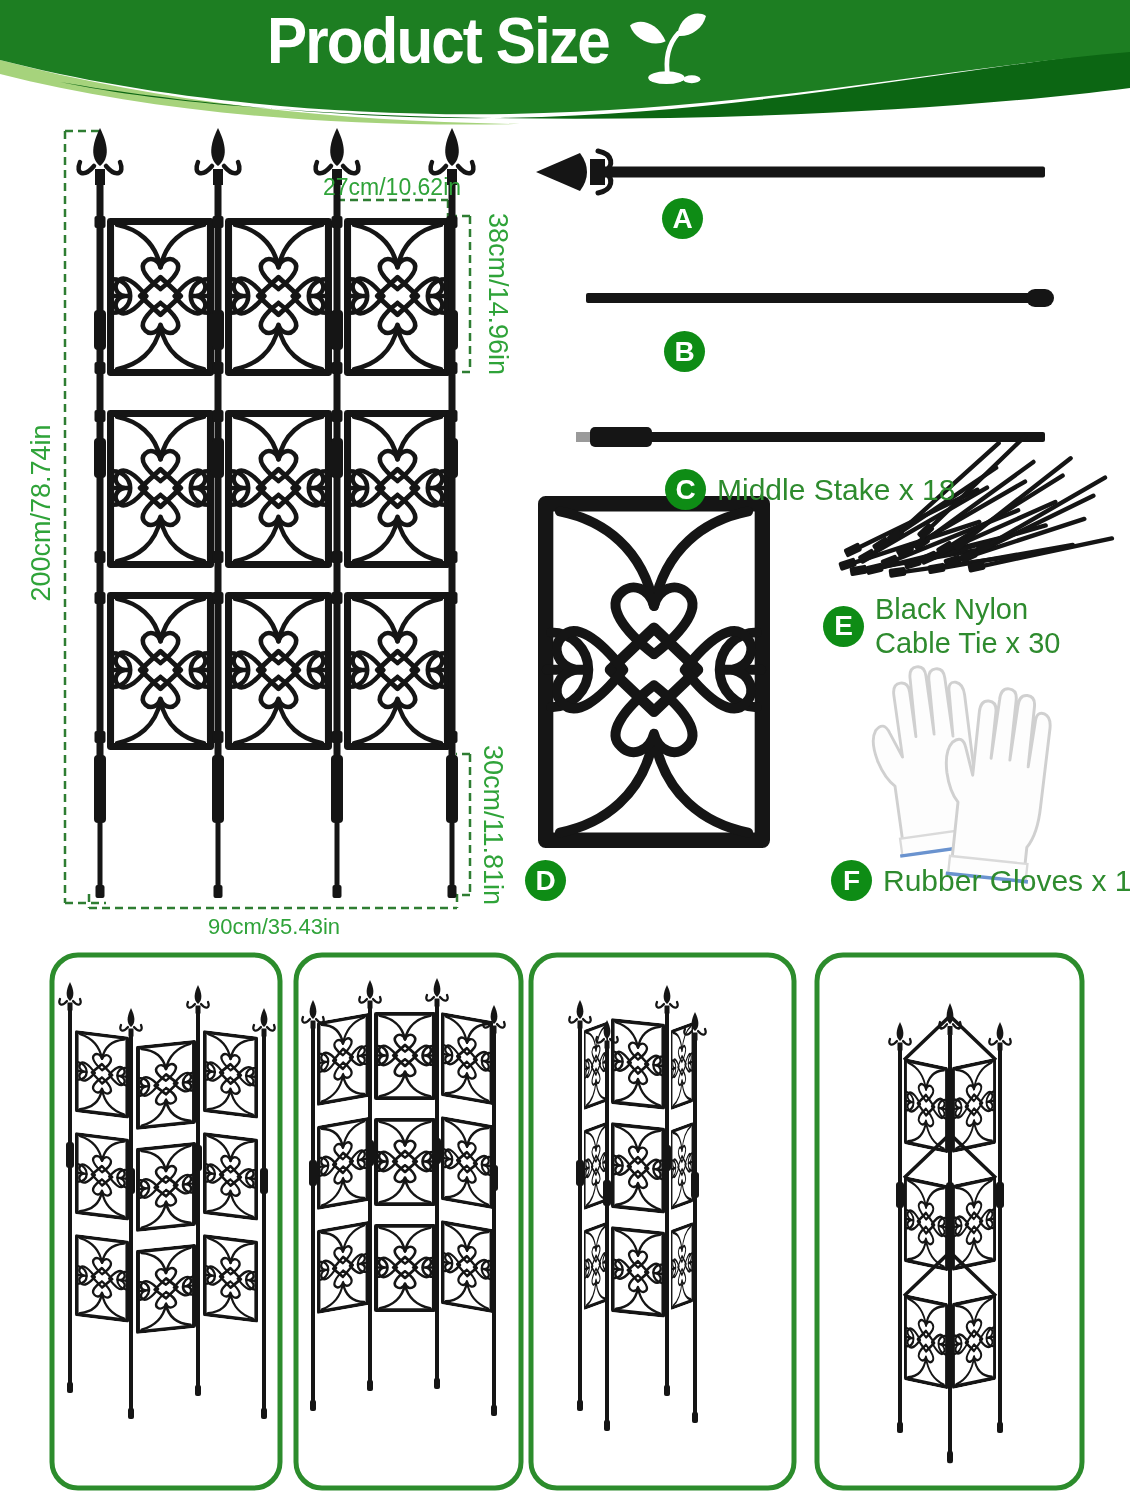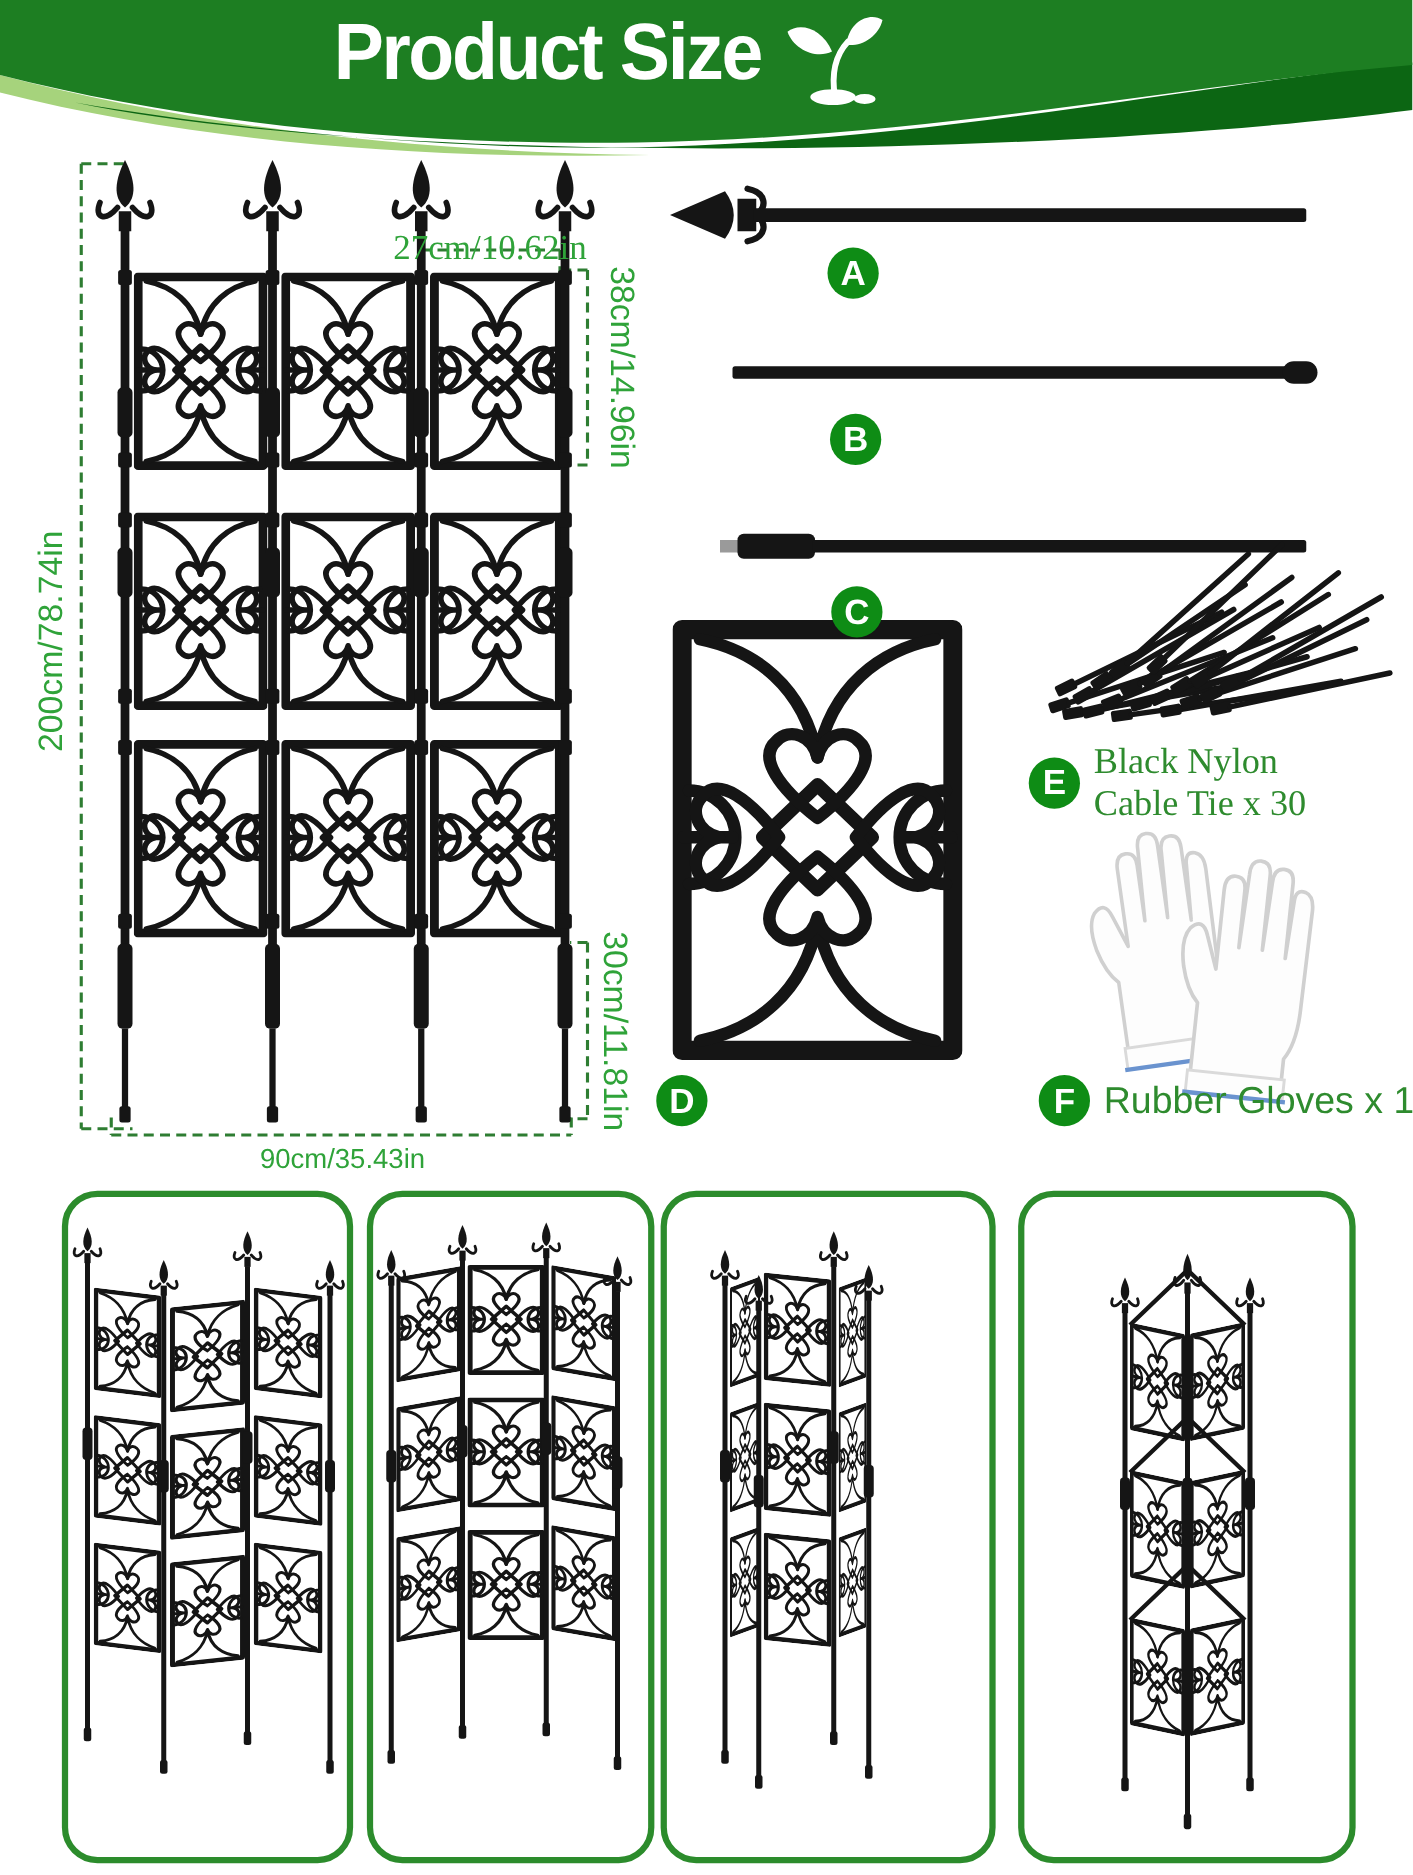--- a/index.html
+++ b/index.html
@@ -28,21 +28,21 @@
   .dim.r270{transform:translate(-50%,-50%) rotate(-90deg);}
   .part{
     position:absolute;z-index:2;display:flex;align-items:center;gap:11px;
     color:#2e8b2e;font-size:30px;white-space:nowrap;
   }
   .badge{
     width:41px;height:41px;border-radius:50%;background:#0e8c15;color:#fff;
     font-weight:700;font-size:28px;display:flex;align-items:center;
     justify-content:center;flex:0 0 auto;
   }
-  .two span{display:block;line-height:34px;font-family:Liberation Serif, serif;}
+  .two span{display:block;line-height:34px;}
 </style>
 </head>
 <body>
 
 <svg class="art" viewBox="0 0 1130 1500" xmlns="http://www.w3.org/2000/svg">
   <defs>
 
     <symbol id="pnl" viewBox="0 0 106 160" preserveAspectRatio="none" overflow="hidden">
       <g fill="none" stroke="#151515" stroke-linecap="round" stroke-linejoin="round">
         <rect x="3.5" y="3.5" width="99" height="153" stroke-width="7"></rect>
@@ -290,34 +290,35 @@
   <span class="t">Product Size</span>
   <svg class="sprout" width="82" height="76" viewBox="0 0 100 96">
     <path d="M50,88 C46,64 50,46 63,32" stroke="#fff" stroke-width="6" fill="none" stroke-linecap="round"></path>
     <path d="M47,42 C37,18 14,12 2,22 C8,40 31,50 47,42 Z" fill="#fff"></path>
     <path d="M62,32 C66,10 86,2 98,10 C94,27 76,38 60,35 Z" fill="#fff"></path>
     <ellipse cx="48" cy="88" rx="23" ry="8" fill="#fff"></ellipse>
     <ellipse cx="80" cy="90" rx="11" ry="5" fill="#fff"></ellipse>
   </svg>
 </div>
 
-<div class="dim c" style="left:392px;top:199px;font-size:28px;font-family:Liberation Serif, serif;">27cm/10.62in</div>
+<div class="dim c" style="left:392px;top:187px;font-size:23px;">27cm/10.62in</div>
 <div class="dim r90" style="left:497px;top:294px;">38cm/14.96in</div>
 <div class="dim r270" style="left:41px;top:513px;">200cm/78.74in</div>
 <div class="dim r90" style="left:492px;top:825px;">30cm/11.81in</div>
 <div class="dim c" style="left:274px;top:927px;font-size:22px;">90cm/35.43in</div>
 
 <div class="part" style="left:662px;top:198px;">
   <span class="badge">A</span>
 </div>
 <div class="part" style="left:664px;top:331px;">
   <span class="badge">B</span>
 </div>
 <div class="part" style="left:665px;top:469px;">
   <span class="badge">C</span>
+  <span>Middle Stake x 18</span>
 </div>
 <div class="part" style="left:525px;top:860px;">
   <span class="badge">D</span>
 </div>
 <div class="part" style="left:823px;top:592px;font-size:29px;">
   <span class="badge">E</span>
   <span class="two">
     <span>Black Nylon</span>
     <span>Cable Tie x 30</span>
   </span>

